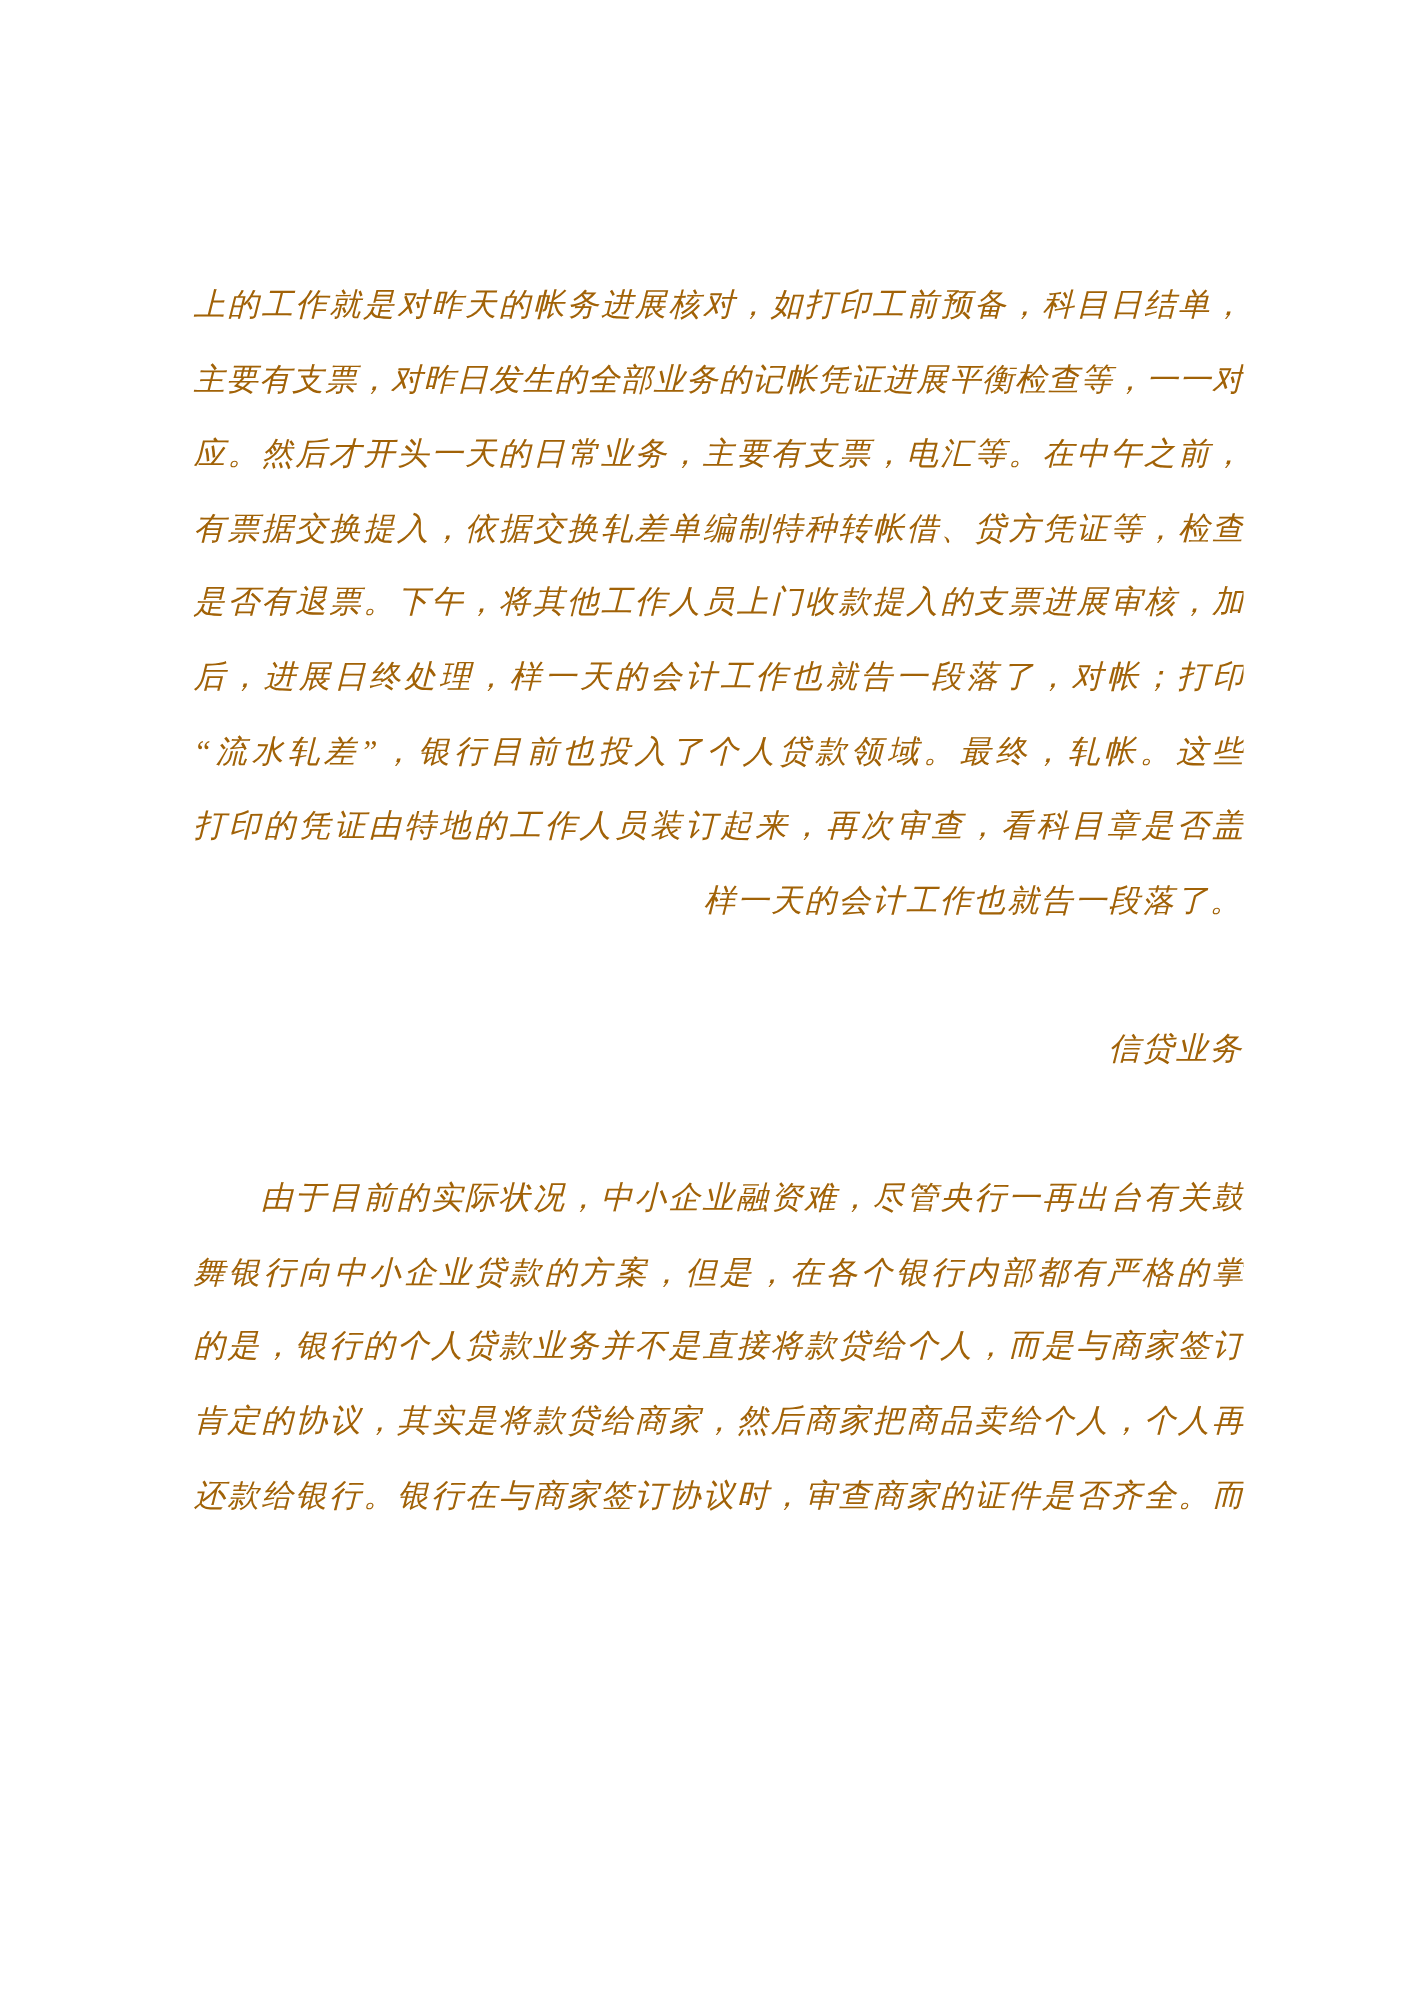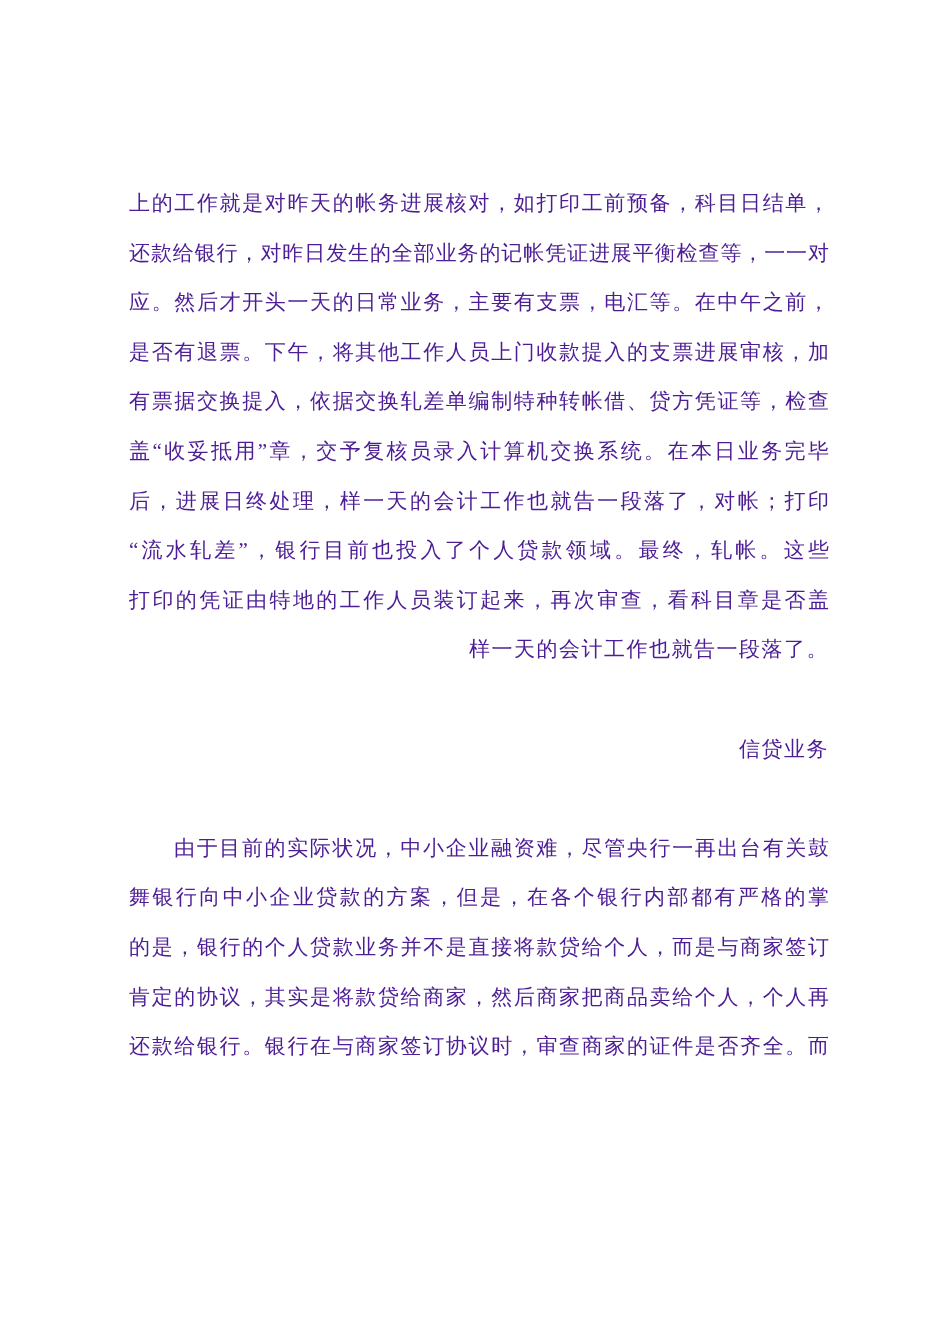--- a/index.html
+++ b/index.html
@@ -15,22 +15,23 @@
     overflow: hidden;
     font-family: "Liberation Serif", serif;
   }
   .doc {
     position: absolute;
     left: 129px;
     top: 179px;
     width: 700px;
     font-size: 21px;
     line-height: 49.6px;
-    color: #4c1d95;
+    color: #a16207;
     font-weight: 400;
+    font-style: italic;
   }
   .line {
     height: 49.6px;
     overflow: hidden;
   }
   .line.justify {
     text-align: justify;
     text-align-last: justify;
     letter-spacing: 0;
   }
@@ -44,25 +45,24 @@
   .line.blank {
     
   }
 </style>
 </head>
 <body>
 
 <div class="page">
   <div class="doc">
       <div class="line justify">上的工作就是对昨天的帐务进展核对，如打印工前预备，科目日结单，</div>
-      <div class="line justify">还款给银行，对昨日发生的全部业务的记帐凭证进展平衡检查等，一一对</div>
+      <div class="line justify">主要有支票，对昨日发生的全部业务的记帐凭证进展平衡检查等，一一对</div>
       <div class="line justify">应。然后才开头一天的日常业务，主要有支票，电汇等。在中午之前，</div>
+      <div class="line justify">有票据交换提入，依据交换轧差单编制特种转帐借、贷方凭证等，检查</div>
       <div class="line justify">是否有退票。下午，将其他工作人员上门收款提入的支票进展审核，加</div>
-      <div class="line justify">有票据交换提入，依据交换轧差单编制特种转帐借、贷方凭证等，检查</div>
-      <div class="line justify">盖“收妥抵用”章，交予复核员录入计算机交换系统。在本日业务完毕</div>
       <div class="line justify">后，进展日终处理，样一天的会计工作也就告一段落了，对帐；打印</div>
       <div class="line justify">“流水轧差”，银行目前也投入了个人贷款领域。最终，轧帐。这些</div>
       <div class="line justify">打印的凭证由特地的工作人员装订起来，再次审查，看科目章是否盖</div>
       <div class="line plain">样一天的会计工作也就告一段落了。</div>
       <div class="line plain blank"></div>
       <div class="line plain indent">信贷业务</div>
       <div class="line plain blank"></div>
       <div class="line justify indent">由于目前的实际状况，中小企业融资难，尽管央行一再出台有关鼓</div>
       <div class="line justify">舞银行向中小企业贷款的方案，但是，在各个银行内部都有严格的掌</div>
       <div class="line justify">的是，银行的个人贷款业务并不是直接将款贷给个人，而是与商家签订</div>

